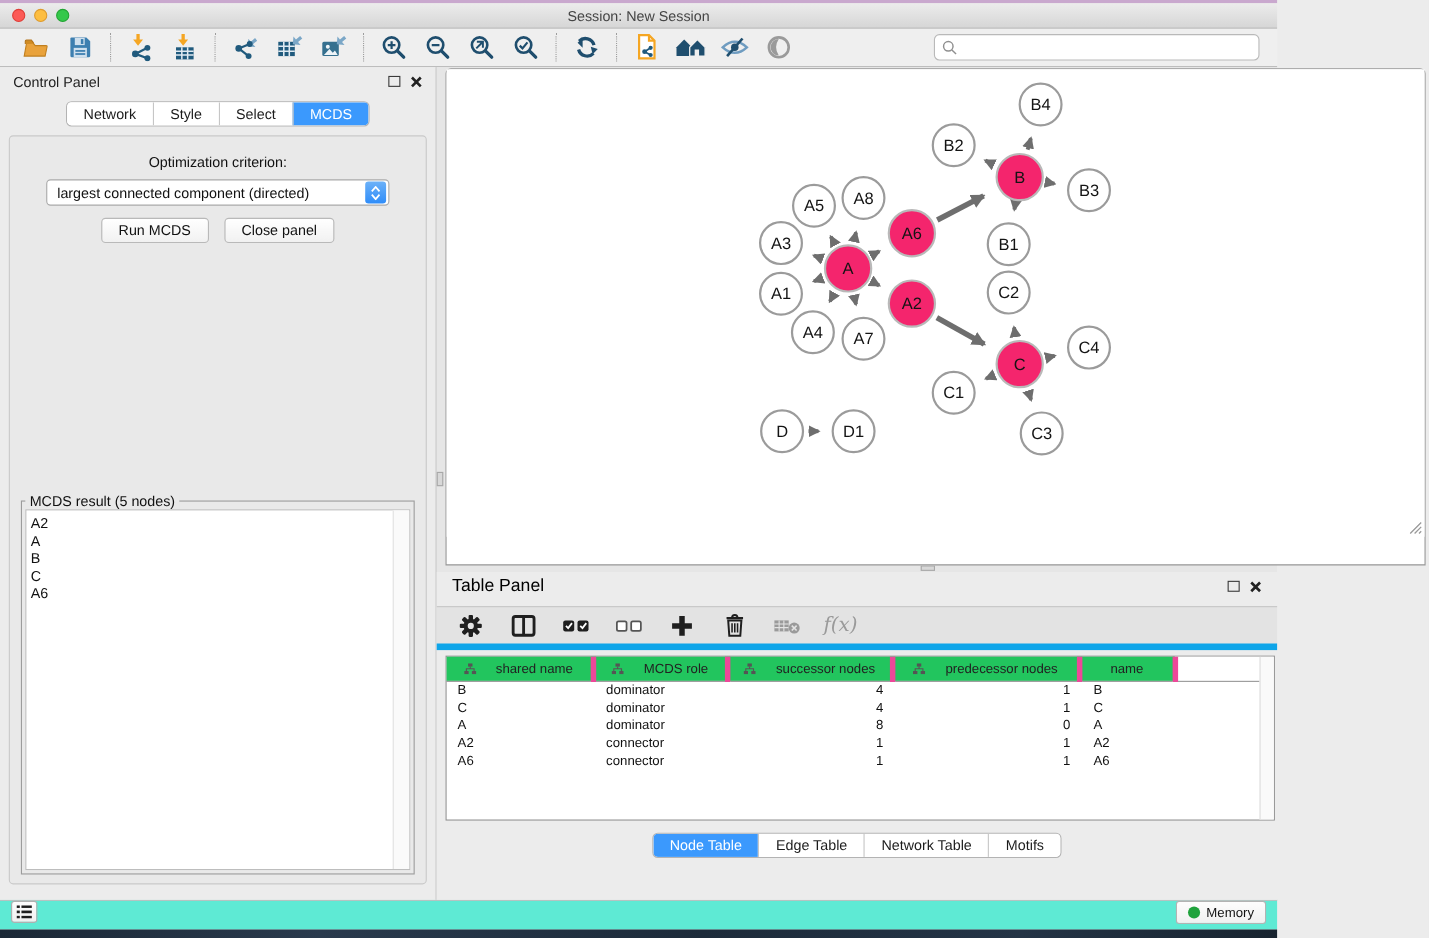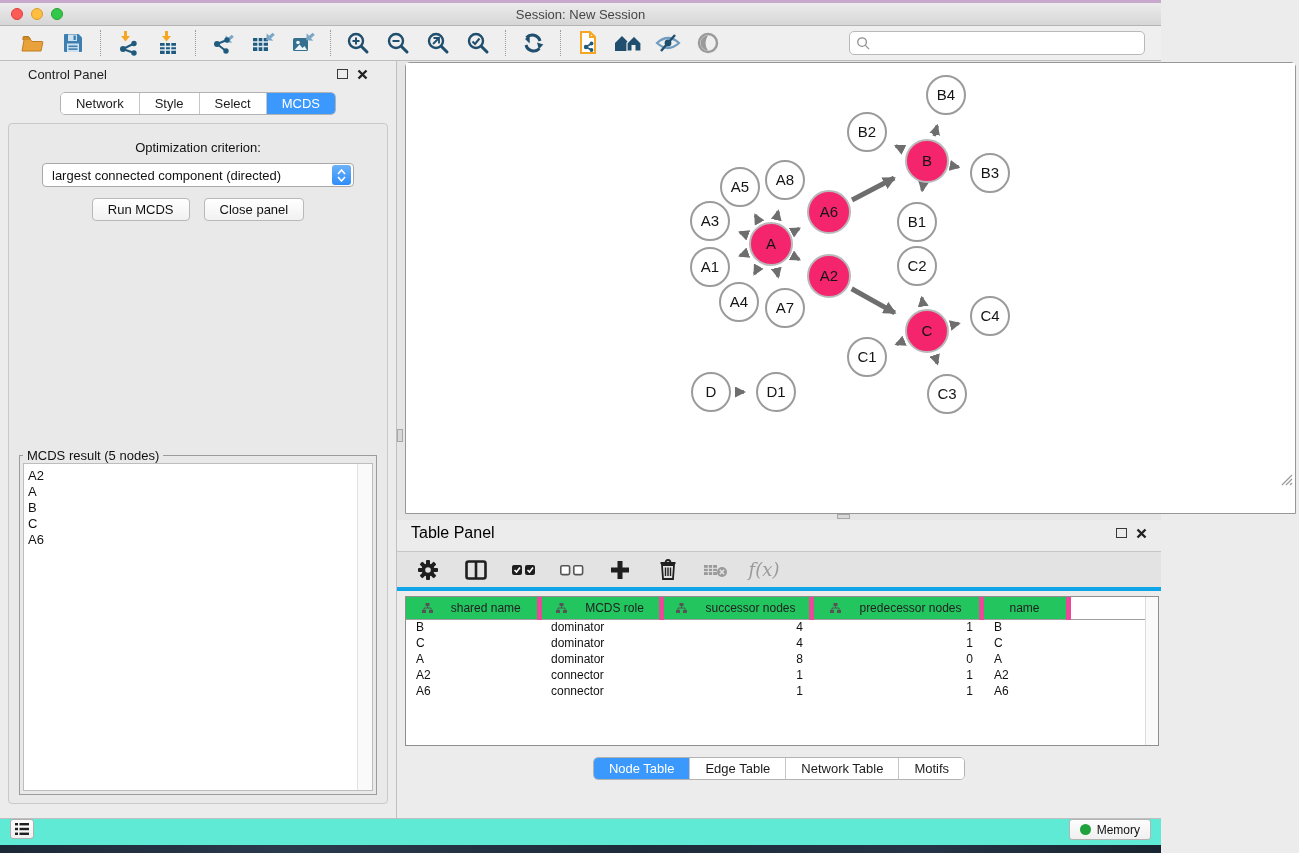--- a/index.html
+++ b/index.html
@@ -26,21 +26,21 @@
   .tbtn { width:40px; height:30px; display:flex; align-items:center; justify-content:center; cursor:default; }
   .searchbox { margin-left:auto; margin-right:10px; width:296px; height:24px; background:#fff;
     border:1px solid #b9b9b9; border-radius:5px; display:flex; align-items:center; padding:0 6px; }
   .searchbox input { border:0; outline:0; flex:1; font-size:12px; background:transparent; }
 
   
   .main { position:relative; height:757px; display:flex; }
 
   
   .cpanel { width:397px; background:#ececec; border-right:1px solid #c0c0c0; position:relative; }
-  .panel-head { height:26px; display:flex; align-items:center; padding:0 28px; }
+  .panel-head { height:26px; display:flex; align-items:center; padding:0 12px; }
   .panel-head .ptitle { font-size:13px; color:#222; }
   .panel-head .pbtns { margin-left:auto; display:flex; gap:9px; align-items:center; }
   .float-btn { width:11px; height:10px; border:1.5px solid #3a3a3a; background:transparent; }
   .tabsrow { display:flex; justify-content:center; margin-top:5px; }
   .seg { display:inline-flex; border:1px solid #b3b3b3; border-radius:5px; overflow:hidden; background:#fff; }
   .seg .segi { font-size:13px; color:#1c1c1c; padding:3px 15px; border-left:1px solid #c6c6c6; background:#fff; cursor:default; }
   .seg .segi:first-child { border-left:0; }
   .seg .segi.active { background:#3b99fd; color:#fff; }
   .cp-box { position:absolute; left:8px; right:8px; top:62px; bottom:14px;
     background:#e9e9e9; border:1px solid #c9c9c9; border-radius:4px; }
@@ -79,21 +79,21 @@
   .grip { position:absolute; right:2px; bottom:2px; }
   .split-handle-v { position:absolute; left:0; top:368px; width:6px; height:13px;
     background:#d8d8d8; border:1px solid #a8a8a8; }
   .split-handle-h { position:absolute; left:440px; top:453px; width:13px; height:5px;
     background:#d8d8d8; border:1px solid #a8a8a8; }
 
   
   .tpanel { position:absolute; left:0; right:0; top:459px; bottom:0; background:#ececec; }
   .tp-head { height:26px; display:flex; align-items:center; padding:0 14px; }
   .tp-toolbar { height:40px; margin-top:5px; background:#e3e3e3; border-top:1px solid #c6c6c6;
-    border-bottom:4px solid #0ea5e9; display:flex; align-items:center; padding:0 14px; gap:14px; }
+    border-bottom:6px solid #0ea5e9; display:flex; align-items:center; padding:0 14px; gap:14px; }
   .tp-tbtn { width:34px; height:32px; display:flex; align-items:center; justify-content:center; }
   .fx { font-family:"DejaVu Serif", serif; font-style:italic; font-size:18px; color:#9a9a9a; }
   .tablewrap { position:absolute; left:8px; right:2px; top:76px; bottom:72px;
     background:#fff; border:1px solid #8f8f8f; display:flex; }
   .tbl { flex:1; border-collapse:collapse; table-layout:fixed; align-self:flex-start; width:calc(100% - 13px); }
   .tbl th { height:22px; background:#22c55e; border-right:5px solid #ec4899; border-bottom:1px solid #9f9f9f;
     font-size:12px; font-weight:normal; color:#222; }
   .tbl th .hwrap { display:flex; align-items:center; justify-content:center; gap:18px; }
   .tbl td { height:16px; font-size:12px; color:#111; white-space:nowrap; overflow:hidden; }
   .tbl td.l1 { padding-left:10px; } .tbl td.l2 { padding-left:12px;margin-top:43px; }

